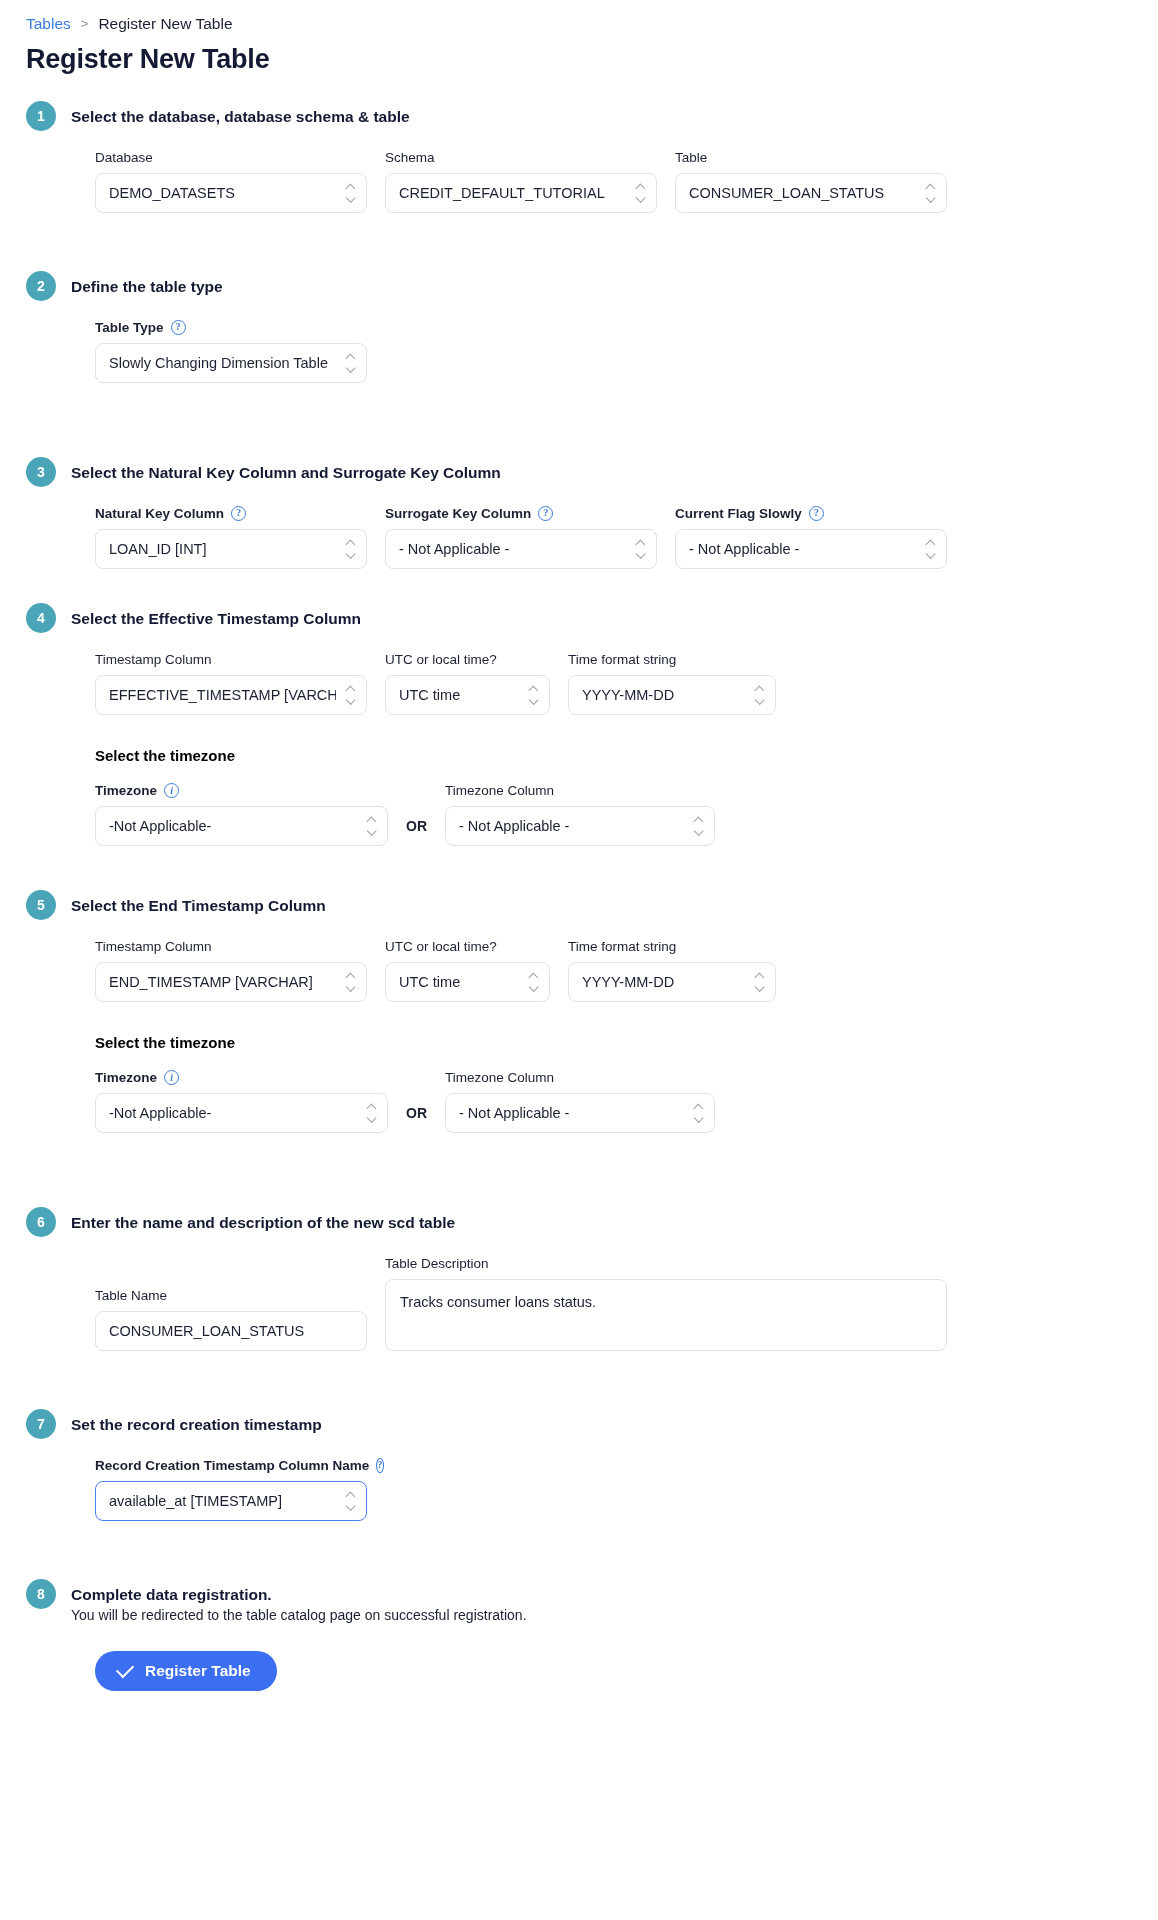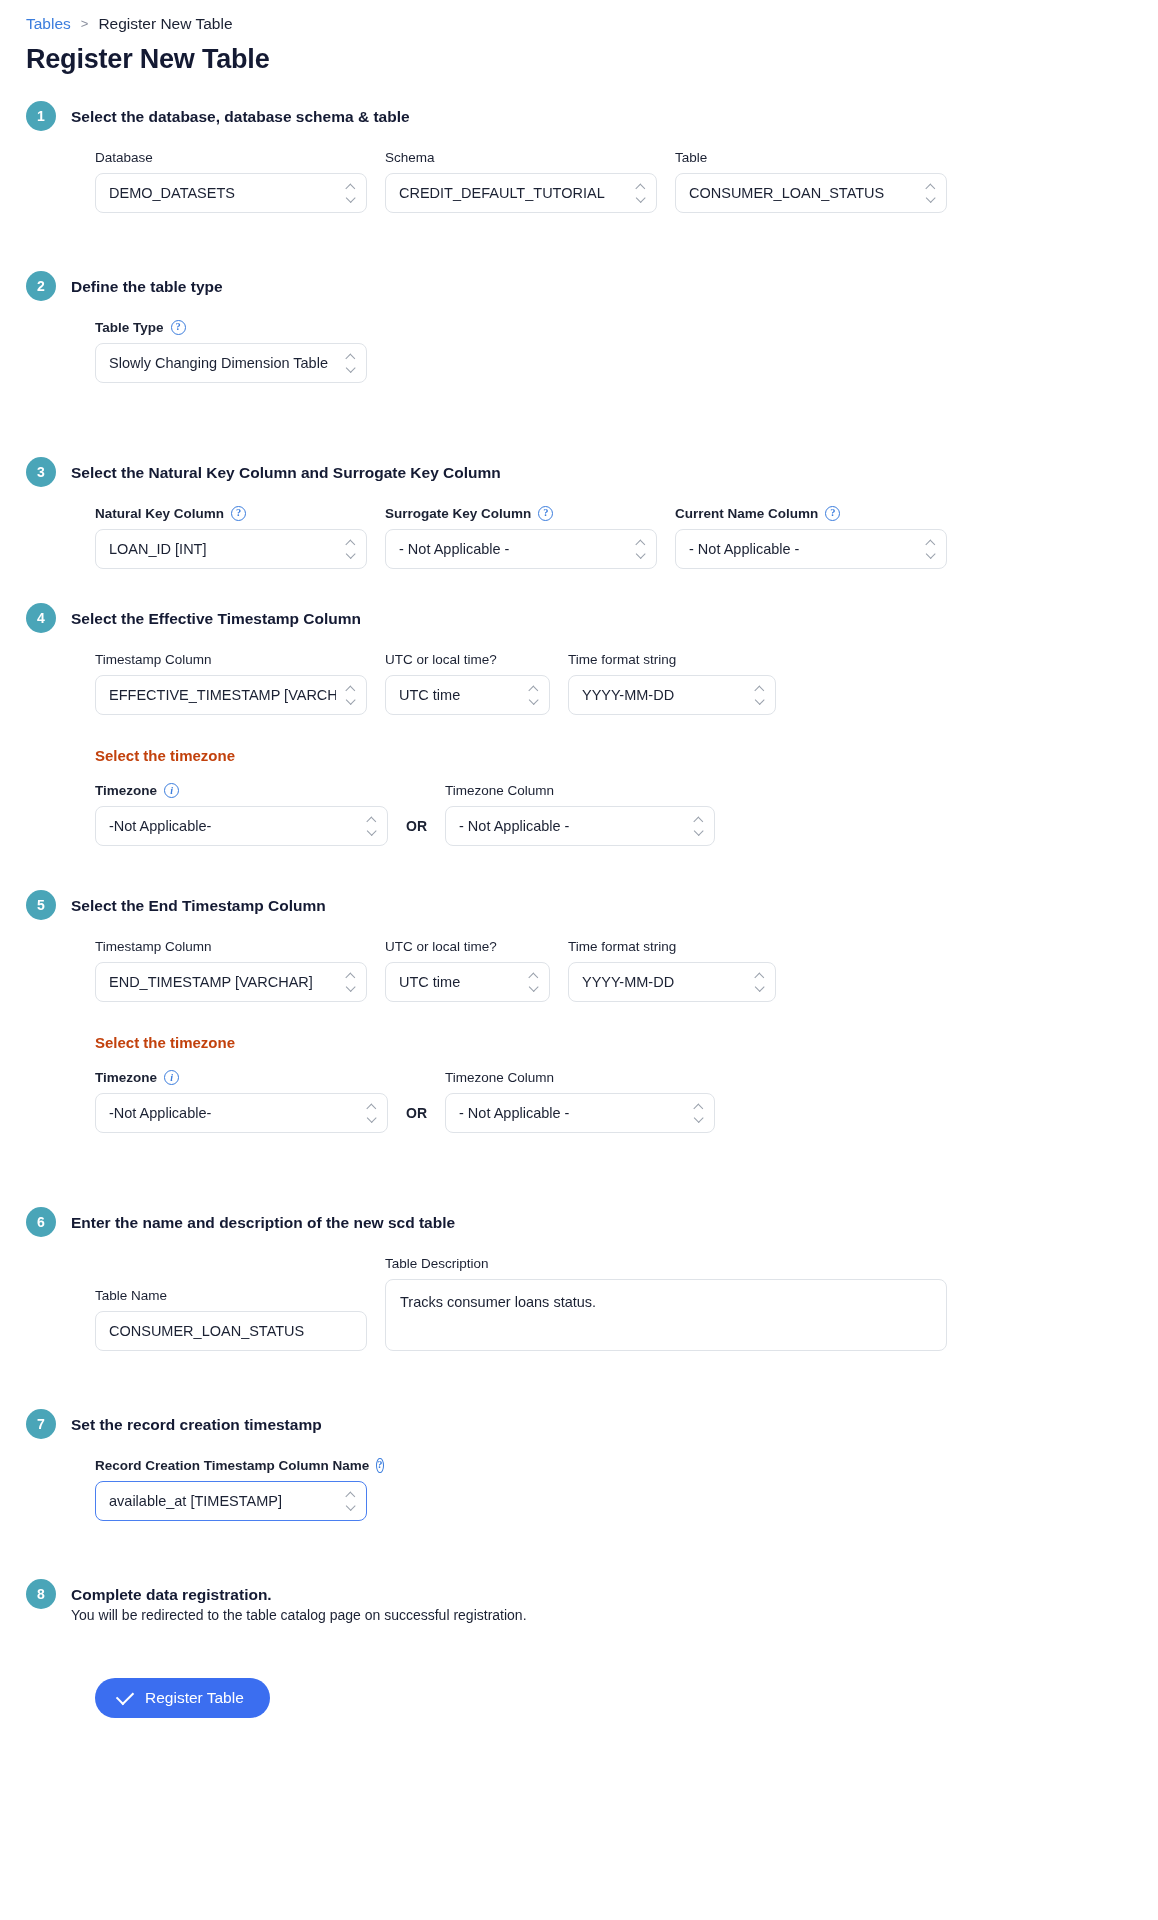--- a/index.html
+++ b/index.html
@@ -192,41 +192,40 @@
     color: #1b2133;
     padding: 0 18px;
     height: 40px;
     display: flex; align-items: center;
   }
 
   .subhead {
     padding-left: 69px;
     font-size: 15px;
     font-weight: bold;
-    color: #c2410c;
+    color: #000000;
     margin-top: 32px;
   }
 
   
   .btn-wrap { padding-left: 69px; margin-top: 26px; }
   .btn-register {
     display: inline-flex;
     align-items: center;
     gap: 12px;
     background: #3b6ef0;
     color: #ffffff;
     border: none;
     border-radius: 22px;
     height: 40px;
     padding: 0 26px 0 22px;
     font-size: 15.5px;
-    font-weight: normal;
+    font-weight: bold;
     font-family: "Liberation Sans", sans-serif;
     cursor: pointer;
-    margin-top: 27px;
   }
   .check {
     width: 16px; height: 10px;
     border-left: 2.2px solid #ffffff;
     border-bottom: 2.2px solid #ffffff;
     transform: rotate(-45deg);
     margin-top: -4px;
   }
   .sp-34 { height: 34px; }
   .sp-44 { height: 44px; }
@@ -342,21 +341,21 @@
           <span class="val">- Not Applicable -</span>
           <span class="chev">
               <i class="up"></i>
               <i class="down"></i>
             </span>
         </div>
       </div>
       <div class="gap-db"></div>
       <div class="field w-nk">
         <div class="field-label">
-          <span>Current Name Column</span>
+          <span>Current Flag Slowly</span>
           <span class="help-icon">?</span>
         </div>
         <div class="select">
           <span class="val">- Not Applicable -</span>
           <span class="chev">
               <i class="up"></i>
               <i class="down"></i>
             </span>
         </div>
       </div>

